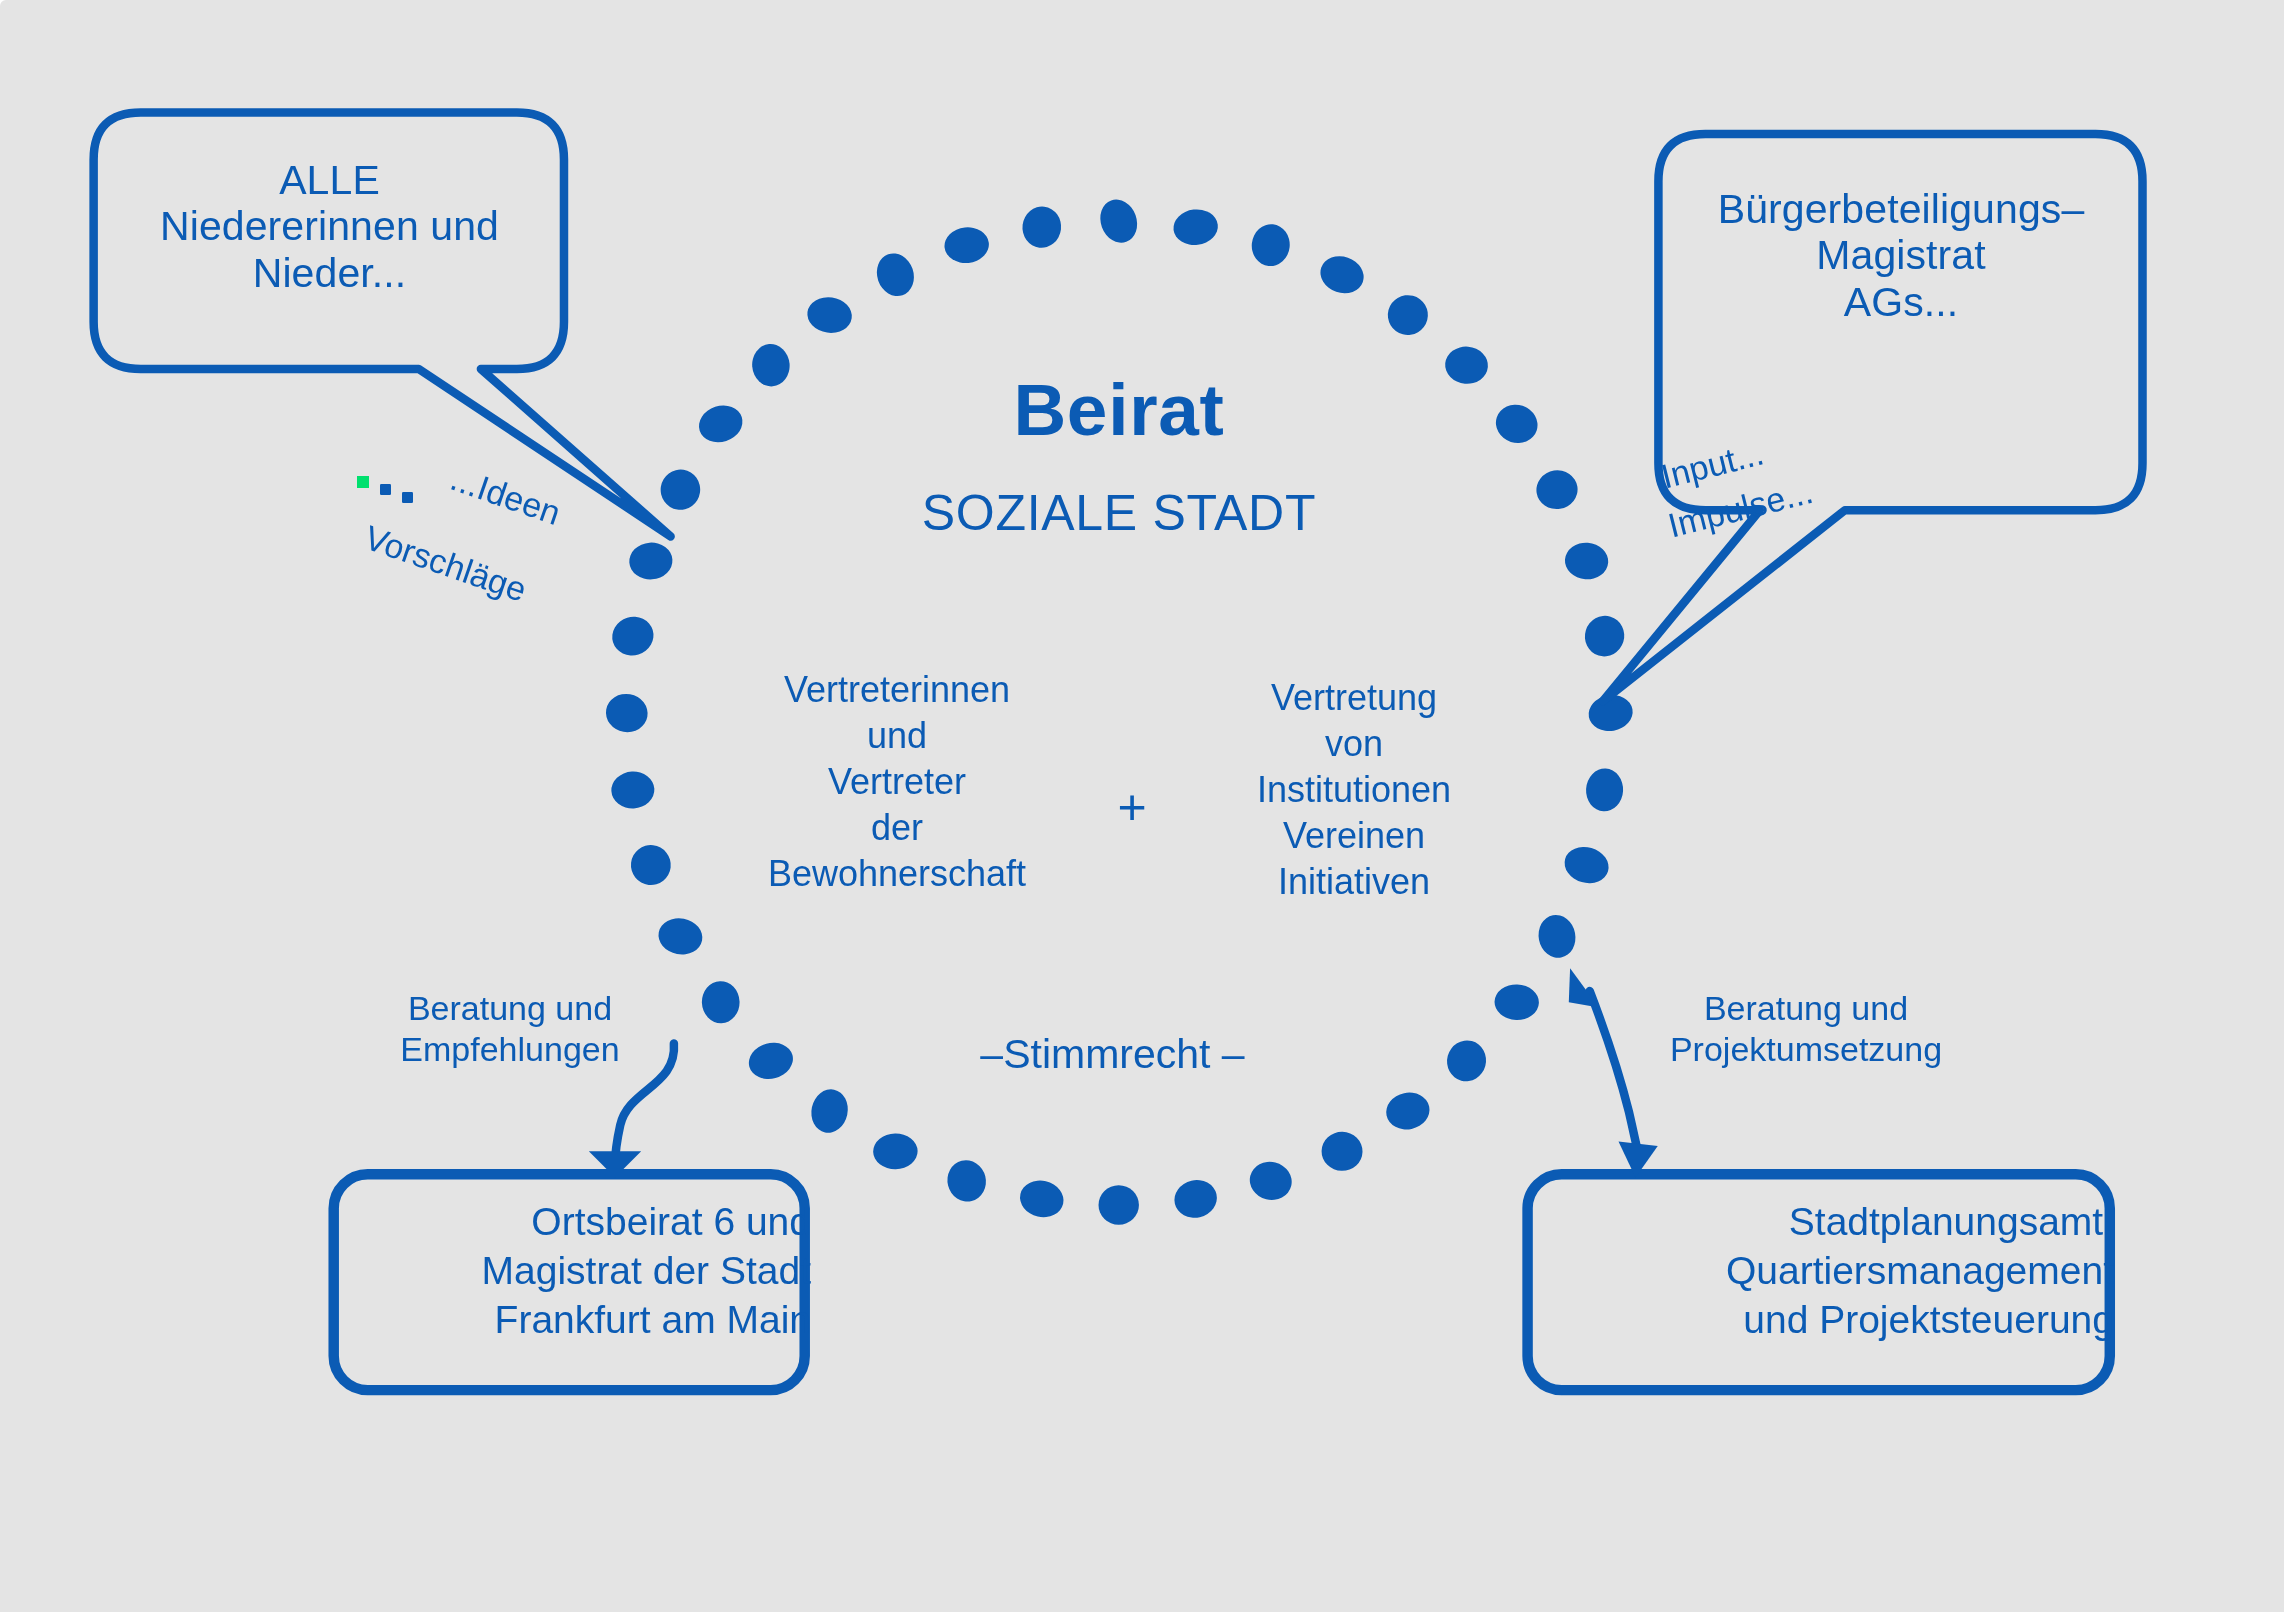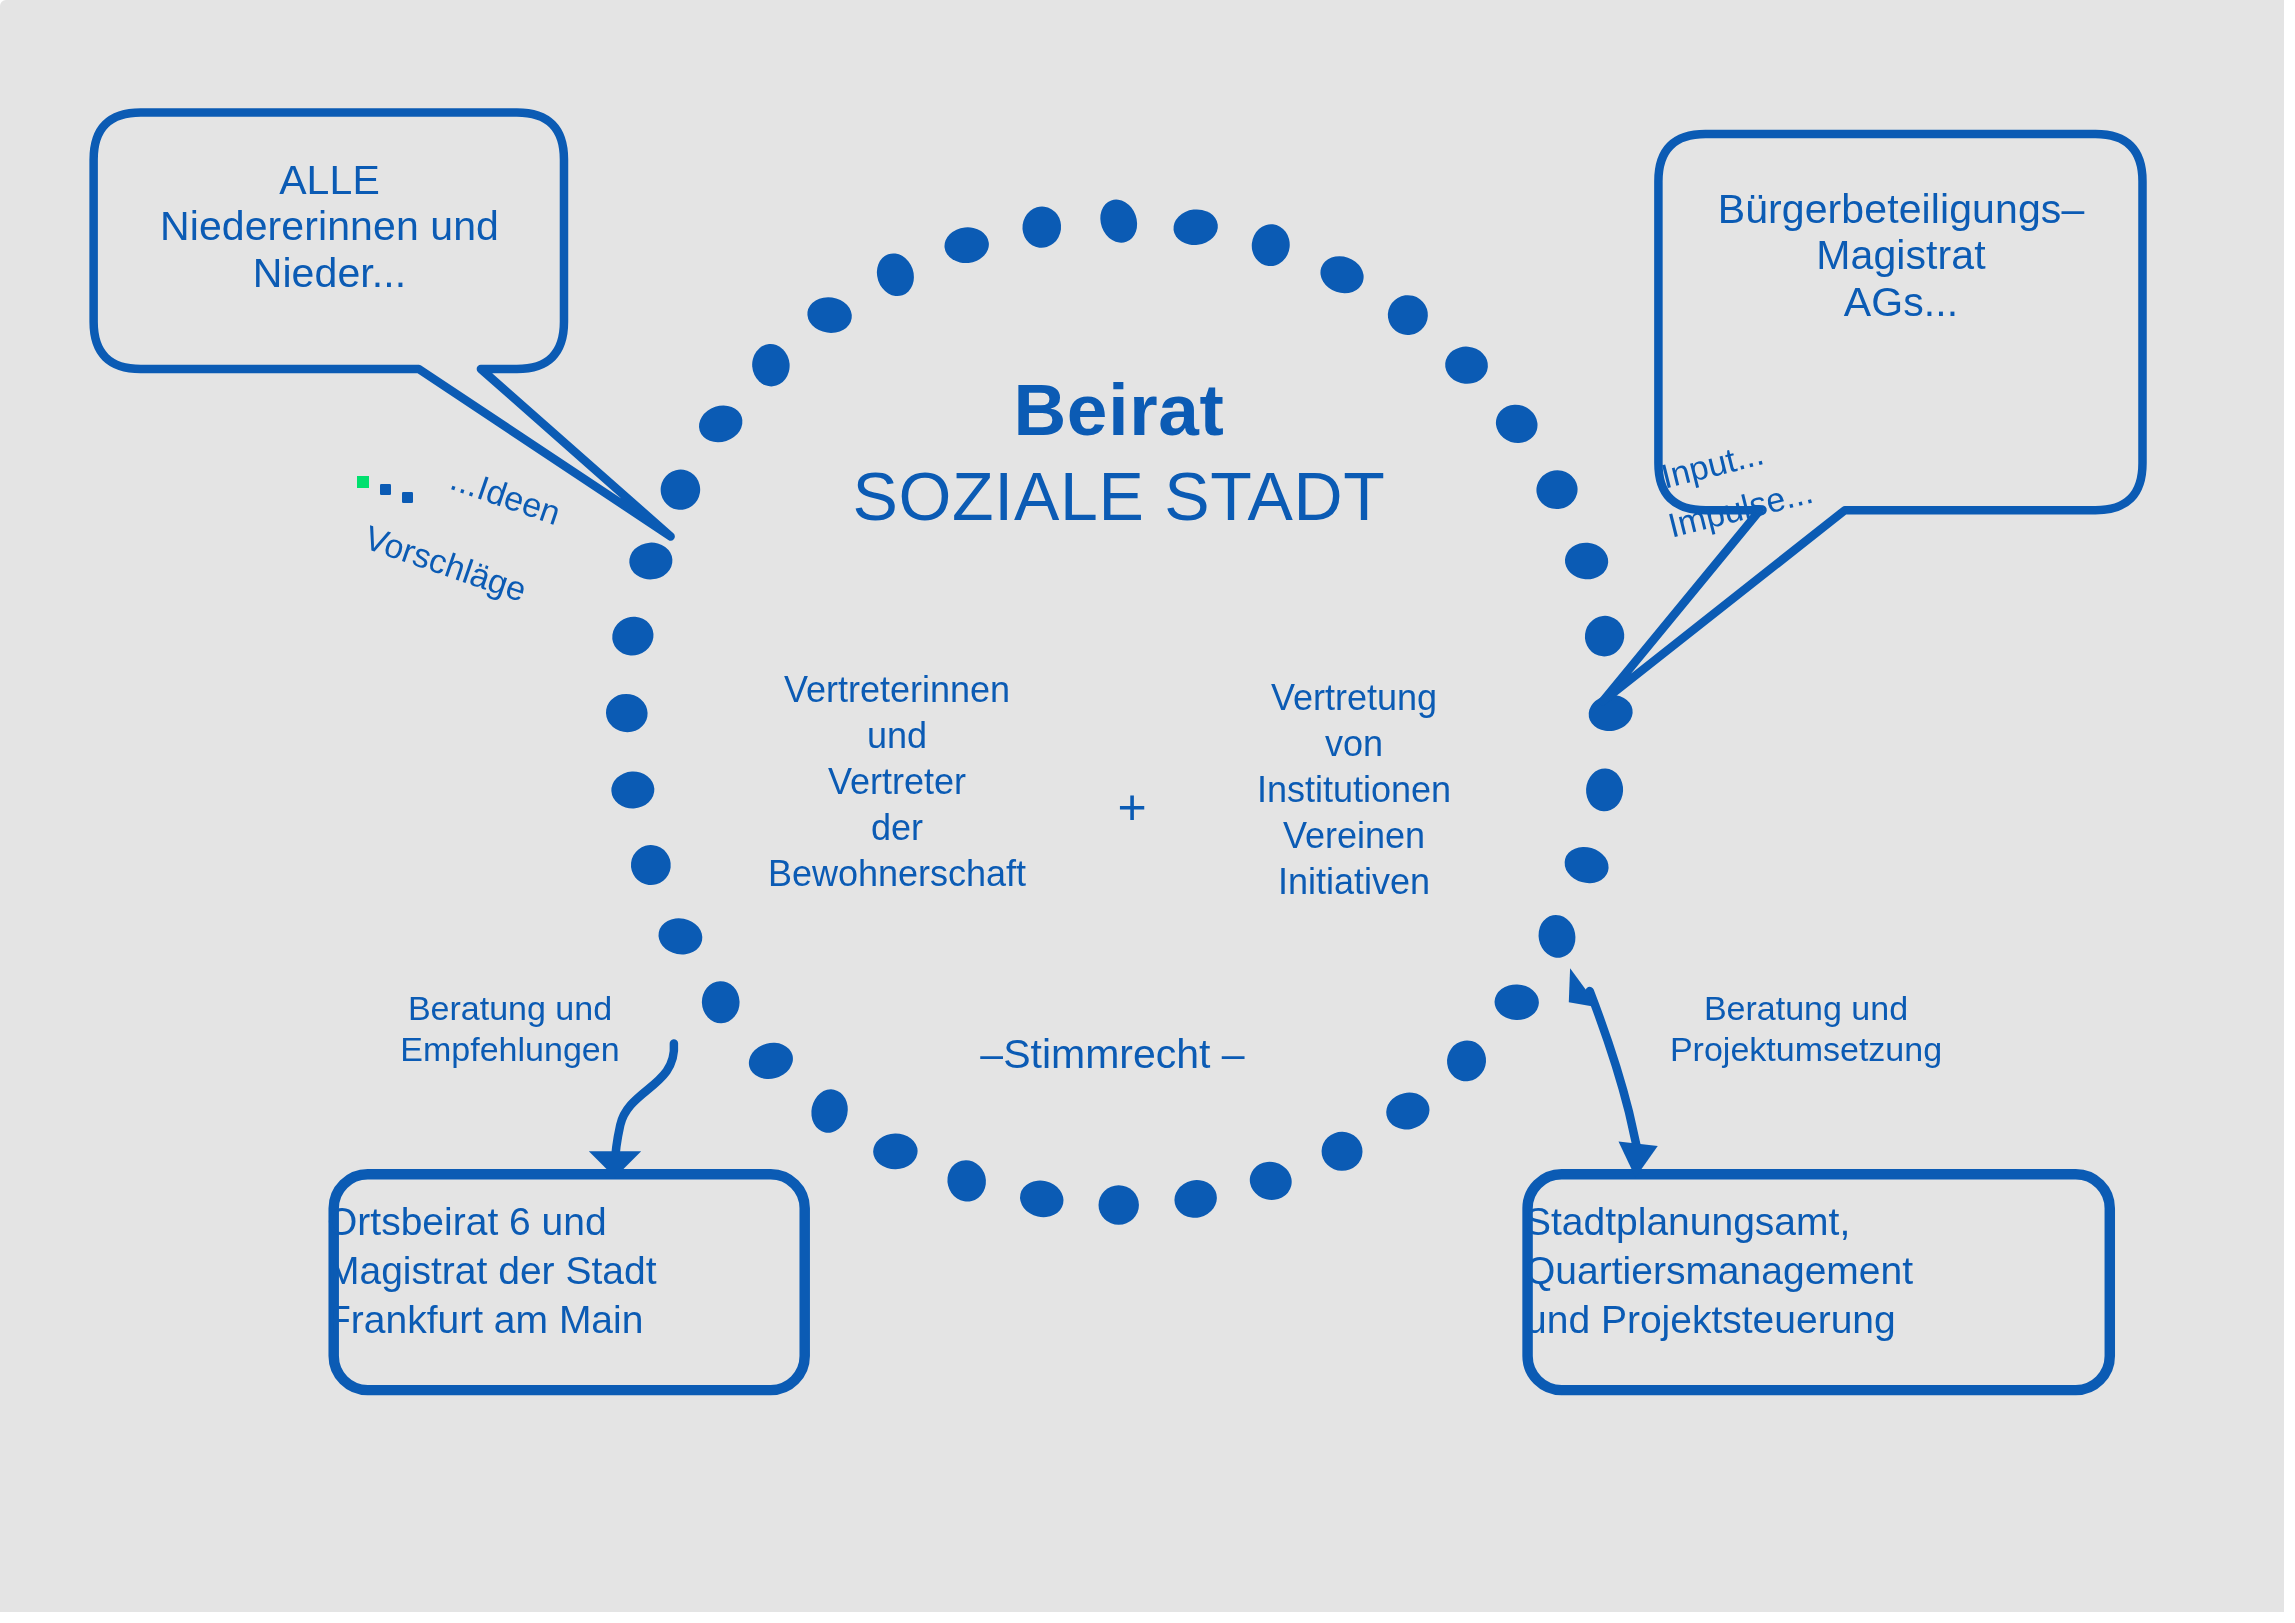--- a/index.html
+++ b/index.html
@@ -47,23 +47,23 @@
   }
 
   #beirat-title {
     left: 772px; top: 369px;
     width: 694px;
     font-size: 73px;
     font-weight: bold;
     letter-spacing: 0.7px;
   }
   #beirat-sub1 {
-    left: 772px; top: 458px;
+    left: 772px; top: 485px;
     width: 694px;
-    font-size: 68px;
+    font-size: 50px;
     letter-spacing: 0.7px;
   }
   #beirat-sub2 {
     left: 772px; top: 529px;
     width: 694px;
     font-size: 50px;
   }
 
   .col-text {
     font-size: 36px;
@@ -110,21 +110,21 @@
     width: 11px; height: 11px;
     background: #0b5bb4;
     border-radius: 1.3px;
   }
   #mini-dot-1 { left: 380px; top: 484px; }
   #mini-dot-2 { left: 402px; top: 492px; }
 
   .box-text {
     position: absolute;
     color: #0b5bb4;
-    text-align: left;
+    text-align: right;
     font-size: 39px;
     line-height: 1.26;
     white-space: pre-line;
     font-family: "Liberation Sans", sans-serif;
   }
   #box-left-text  { left: 327px;  top: 1197px; width: 484px; }
   #box-right-text { left: 1525px; top: 1197px; width: 589px; }
 </style>
 </head>
 <body>

